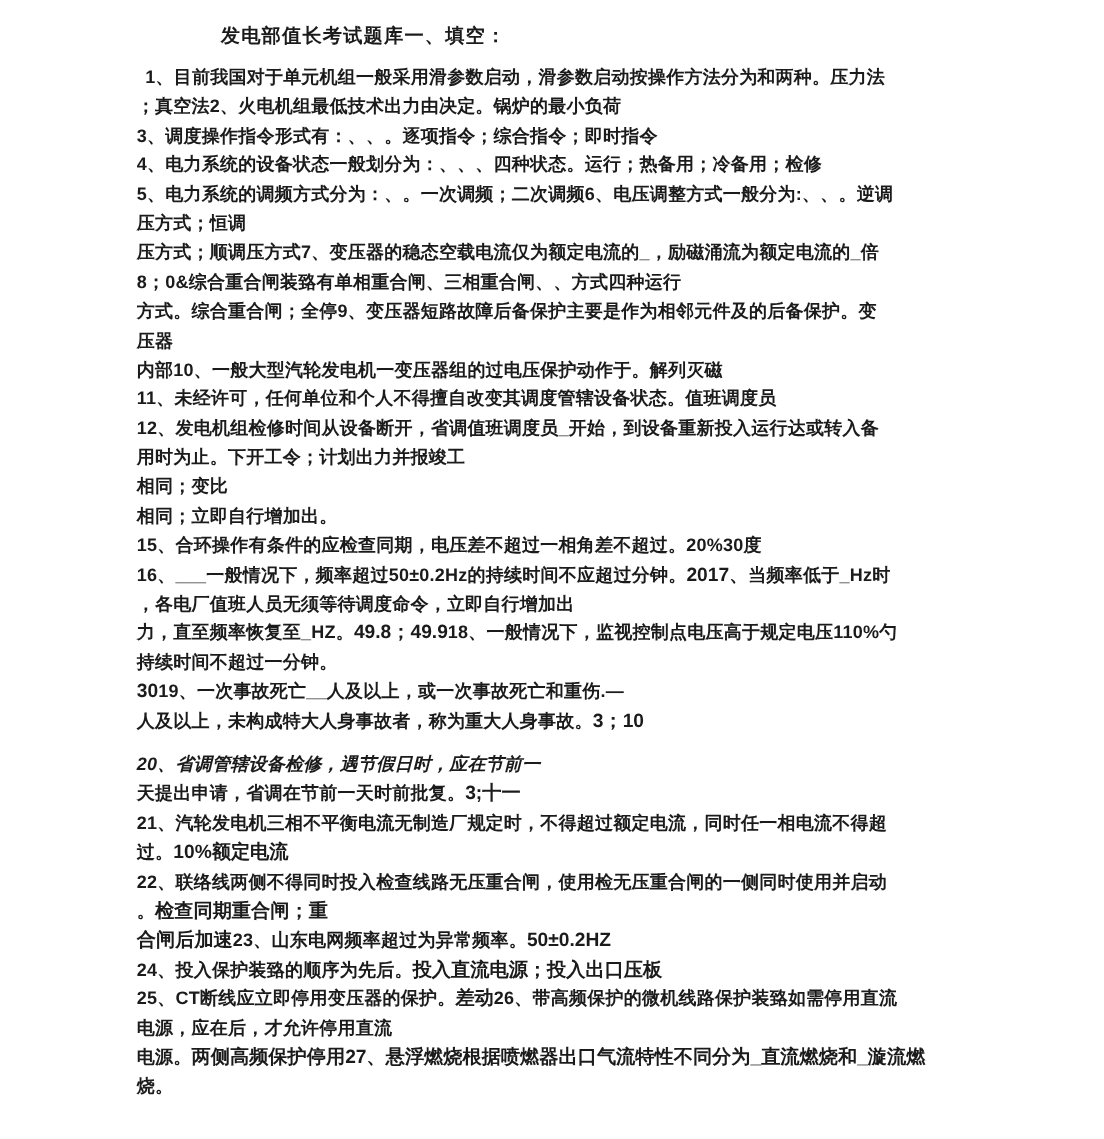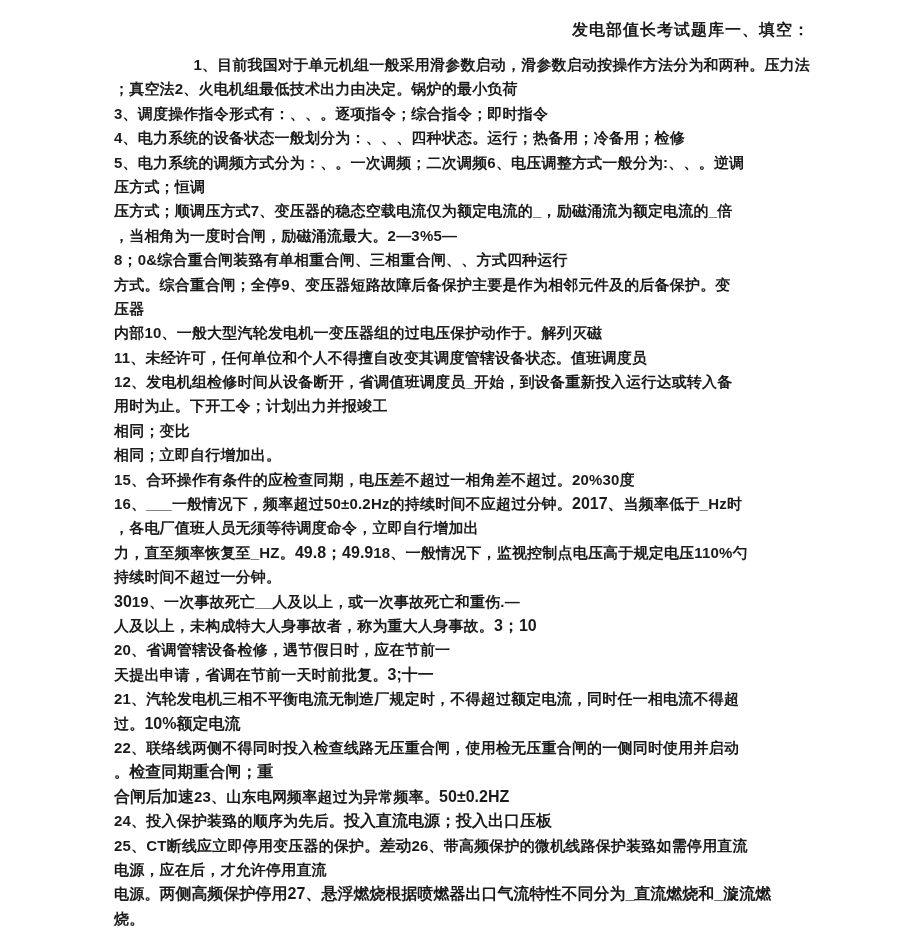--- a/index.html
+++ b/index.html
@@ -11,42 +11,43 @@
     width: 920px;
     height: 949px;
     overflow: hidden;
     font-family: "Liberation Sans", sans-serif;
     color: #1b1b1b;
   }
   .doc {
     padding: 20px 110px 0 114px;
   }
   .doc-title {
-    text-align: right;
+    text-align: left;
     padding-left: 70px;
     font-size: 16px;
     font-weight: 700;
     letter-spacing: 1px;
     margin: 0 0 12px 0;
     white-space: nowrap;
   }
   .line {
     margin: 0;
     height: 24.4px;
     line-height: 24.4px;
     font-size: 15px;
     font-weight: 700;
     white-space: nowrap;
     letter-spacing: 0.2px;
   }
   .line.gap {
+    margin-top: 12px;
+    font-style: italic;
   }
   .line.indent {
     padding-left: 7px;
-    text-align: right;
   }
   .run.n {
     font-size: 15px;
   }
   .run.sm {
     font-size: 16px;
     letter-spacing: 0;
   }
 </style>
 </head>
@@ -55,21 +56,20 @@
 <div class="doc">
   <p class="doc-title">发电部值长考试题库一、填空：</p>
   <div id="doc-body">
       <p class="line indent"><span class="run n">1、目前我国对于单元机组一般采用滑参数启动，滑参数启动按操作方法分为和两种。压力法</span></p>
       <p class="line"><span class="run n">；真空法2、火电机组最低技术出力由决定。锅炉的最小负荷</span></p>
       <p class="line"><span class="run n">3、调度操作指令形式有：、、。逐项指令；综合指令；即时指令</span></p>
       <p class="line"><span class="run n">4、电力系统的设备状态一般划分为：、、、四种状态。运行；热备用；冷备用；检修</span></p>
       <p class="line"><span class="run n">5、电力系统的调频方式分为：、。一次调频；二次调频6、电压调整方式一般分为:、、。逆调</span></p>
       <p class="line"><span class="run n">压方式；恒调</span></p>
       <p class="line"><span class="run n">压方式；顺调压方式7、变压器的稳态空载电流仅为额定电流的_，励磁涌流为额定电流的_倍</span></p>
-      <p class="line"><span class="run n">，当相角为一度时合闸，励磁涌流最大。2—3%5—</span></p>
       <p class="line"><span class="run n">8；0&amp;综合重合闸装臵有单相重合闸、三相重合闸、、方式四种运行</span></p>
       <p class="line"><span class="run n">方式。综合重合闸；全停9、变压器短路故障后备保护主要是作为相邻元件及的后备保护。变</span></p>
       <p class="line"><span class="run n">压器</span></p>
       <p class="line"><span class="run n">内部10、一般大型汽轮发电机一变压器组的过电压保护动作于。解列灭磁</span></p>
       <p class="line"><span class="run n">11、未经许可，任何单位和个人不得擅自改变其调度管辖设备状态。值班调度员</span></p>
       <p class="line"><span class="run n">12、发电机组检修时间从设备断开，省调值班调度员_开始，到设备重新投入运行达或转入备</span></p>
       <p class="line"><span class="run n">用时为止。下开工令；计划出力并报竣工</span></p>
       <p class="line"><span class="run n">相同；变比</span></p>
       <p class="line"><span class="run n">相同；立即自行增加出。</span></p>
       <p class="line"><span class="run n">15、合环操作有条件的应检查同期，电压差不超过一相角差不超过。20%30度</span></p>

